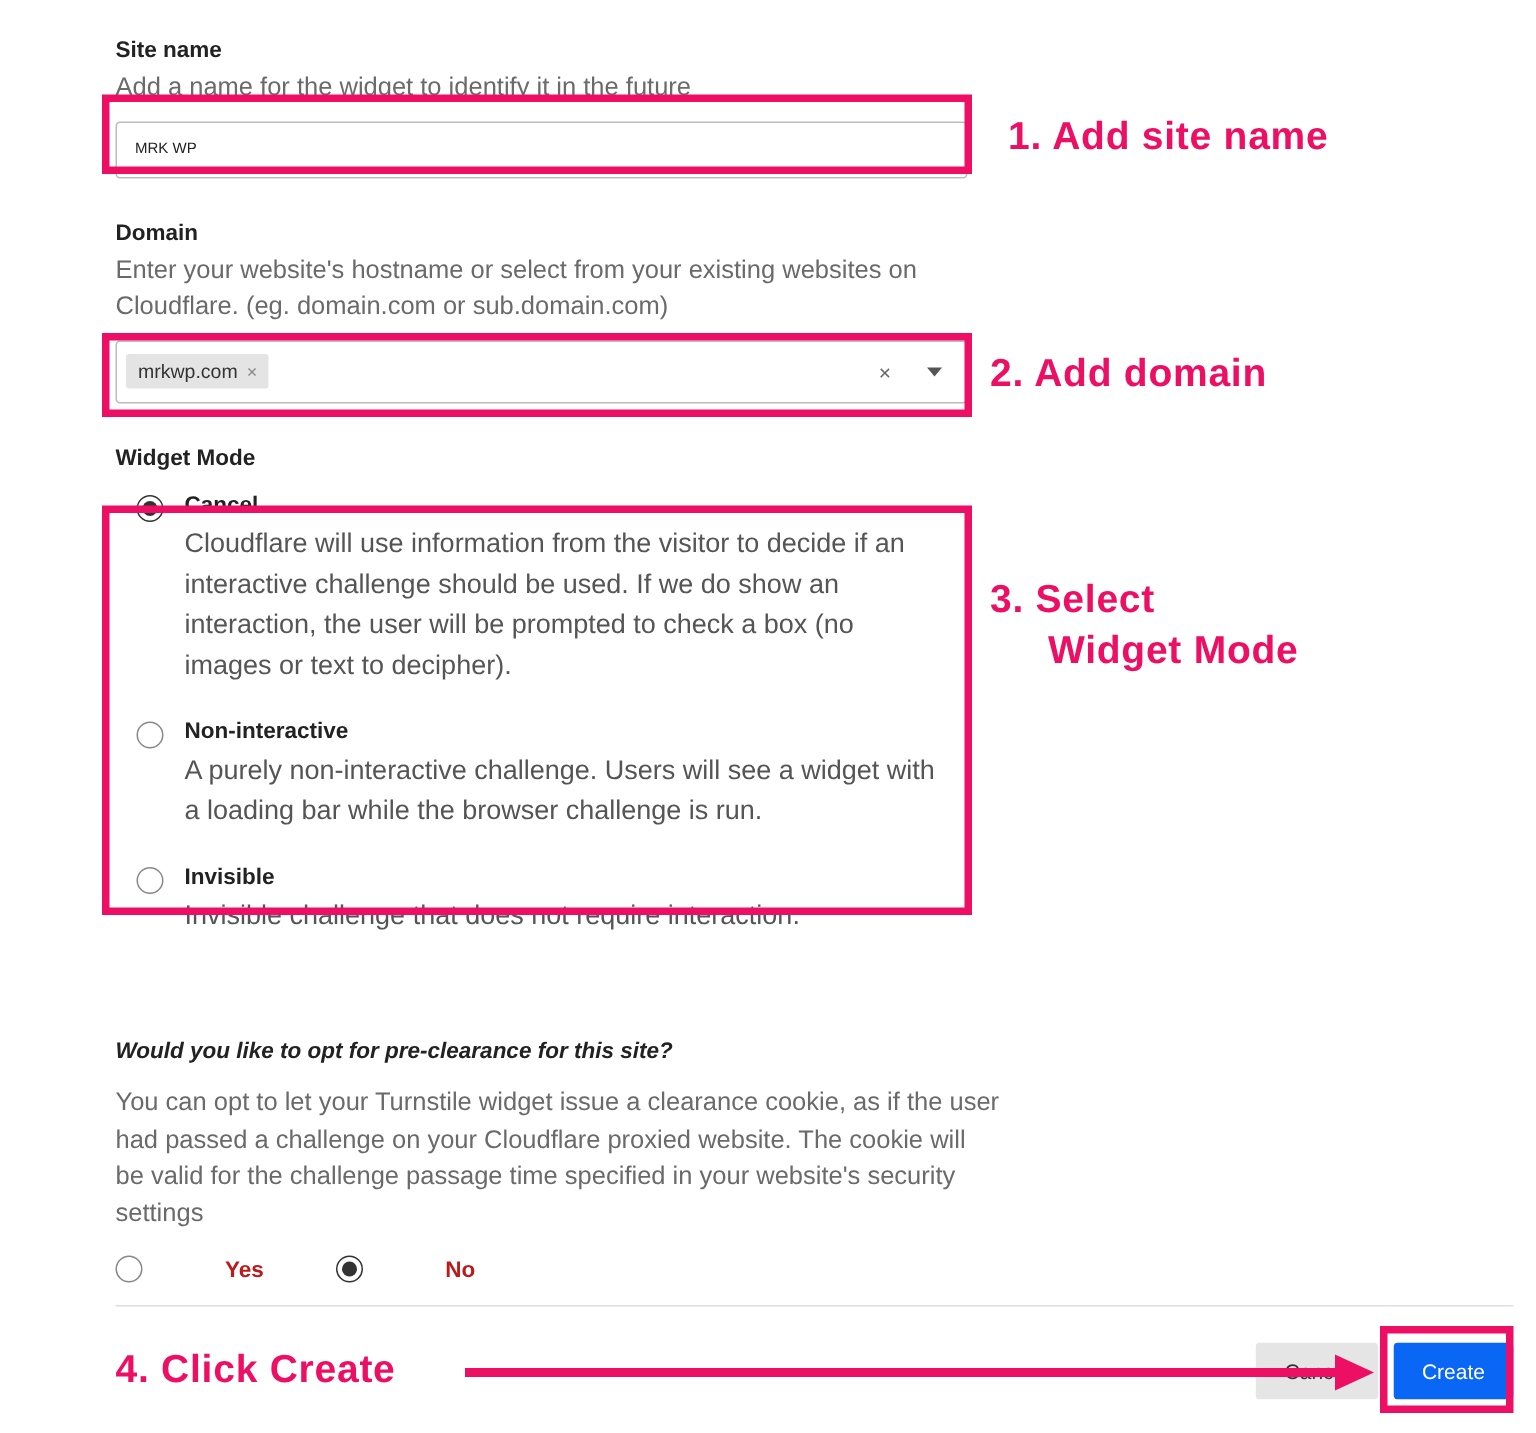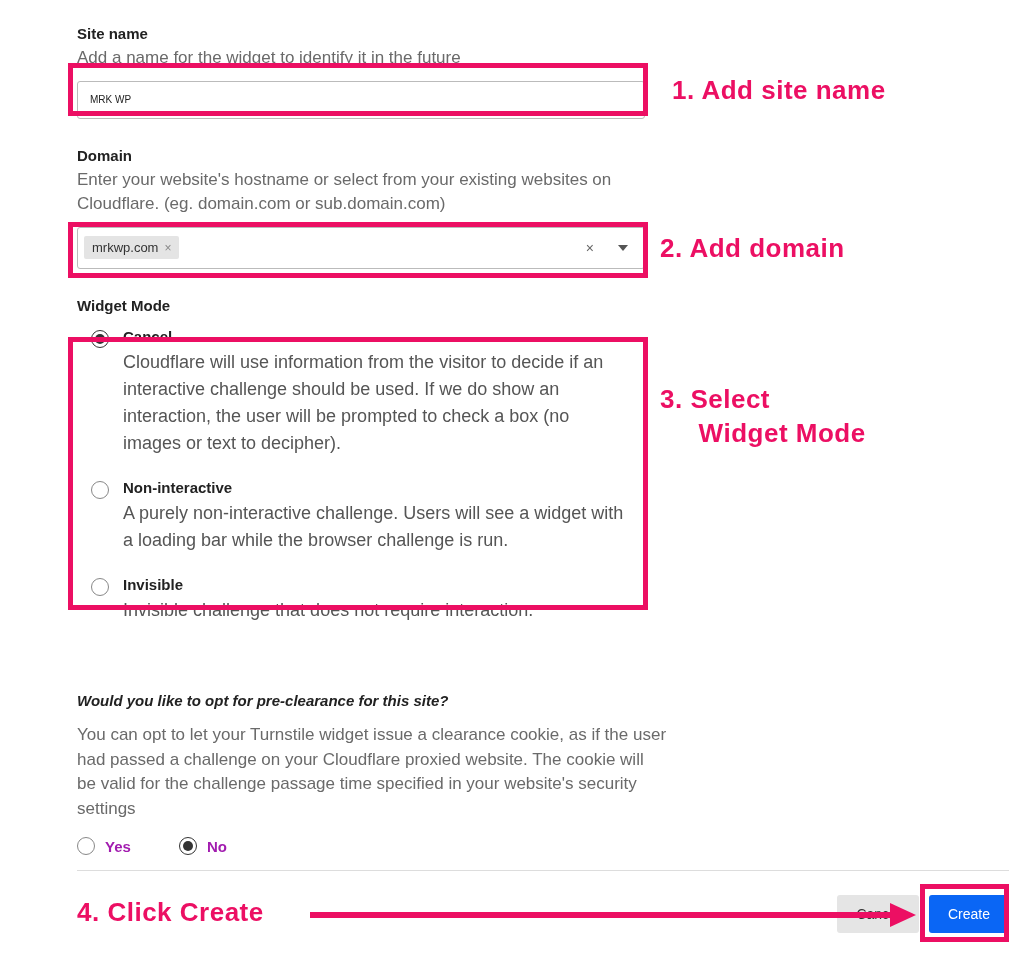--- a/index.html
+++ b/index.html
@@ -135,21 +135,22 @@
     }
     .inline-radio {
       display: flex;
       align-items: center;
       gap: 10px;
     }
     .inline-radio .radio-outer { margin-top: 0; }
     .inline-radio-label {
       font-size: 15px;
       font-weight: 700;
-      color: #a21caf;
+      color: #b91c1c;
+      margin-left: 45px;
     }
     .footer {
       position: absolute;
       left: 77px;
       right: 15px;
       top: 870px;
       border-top: 1px solid #ddd;
       padding-top: 24px;
       display: flex;
       justify-content: flex-end;

